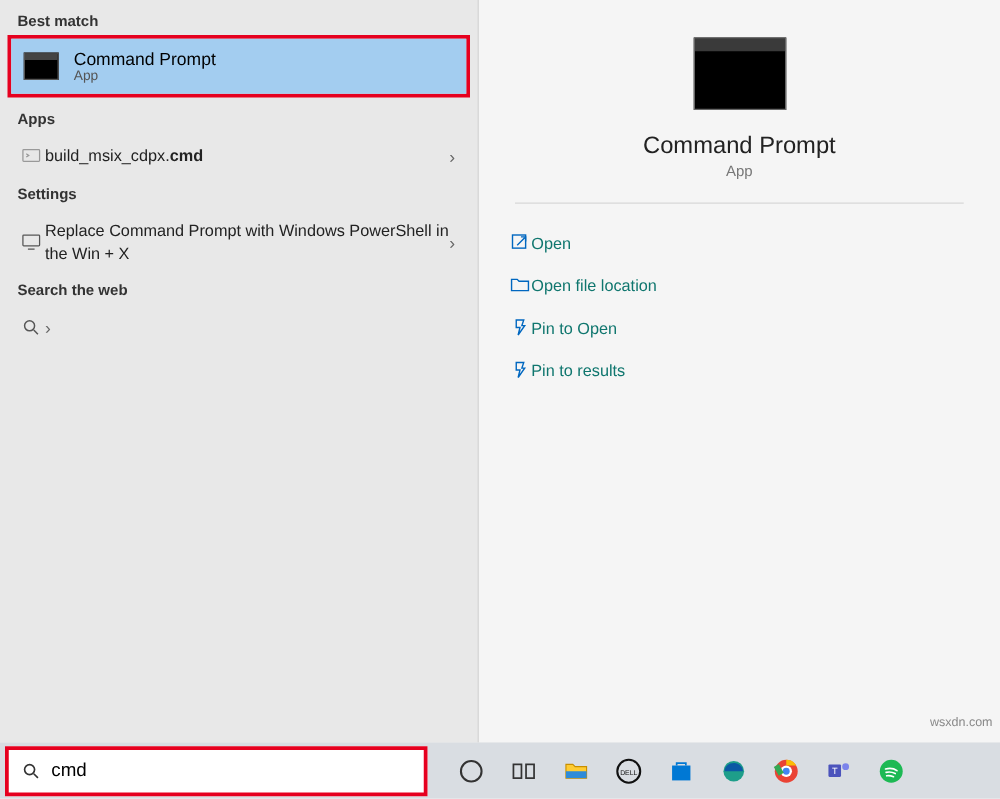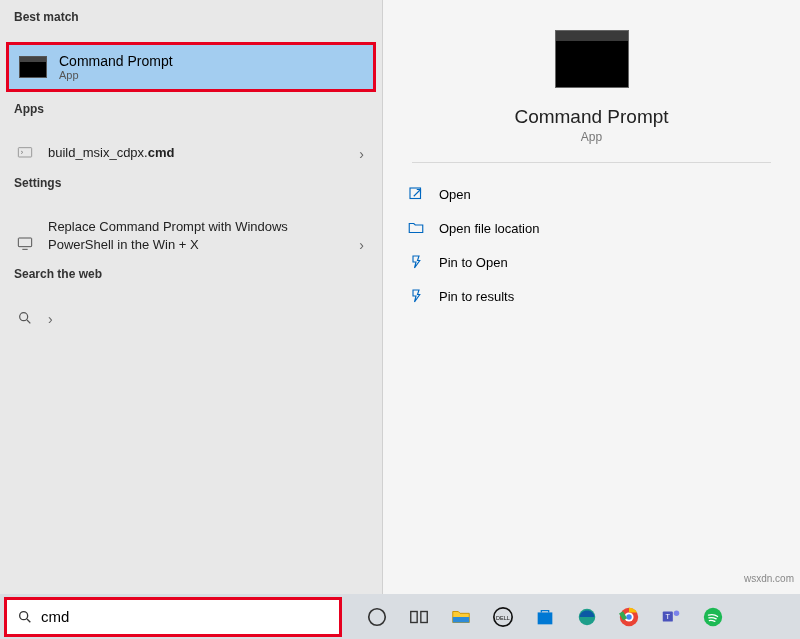--- a/index.html
+++ b/index.html
@@ -2,43 +2,43 @@
 <html><head>
 <meta charset="utf-8">
 <style>
 * { margin: 0; padding: 0; box-sizing: border-box; font-family: "Segoe UI", Arial, sans-serif; }
 body { width: 800px; height: 639px; overflow: hidden; background: #f0f0f0; position: relative; }
 
 .container { display: flex; height: 594px; }
 .left-panel { width: 382px; background: #e8e8e8; display: flex; flex-direction: column; padding-top: 6px; }
 .right-panel { flex: 1; background: #f5f5f5; border-left: 1px solid #d0d0d0; display: flex; flex-direction: column; align-items: center; padding-top: 30px; }
 
-.section-header { font-size: 12px; font-weight: 600; color: #333; padding: 4px 14px 18px; }
+.section-header { font-size: 12px; font-weight: 600; color: #333; padding: 4px 14px 4px; }
 
 .best-match-box { border: 3px solid #e6001f; margin: 0 6px 6px 6px; }
 .best-match-item { background: #a3cdf0; display: flex; align-items: center; padding: 8px 10px; gap: 12px; cursor: pointer; }
 .cmd-icon-small { width: 28px; height: 22px; background: #000; border: 1px solid #555; position: relative; }
 .cmd-icon-small::before { content:""; position:absolute; top:0; left:0; right:0; height:5px; background:#444; }
 .best-match-text .title { font-size: 14px; color: #000; }
 .best-match-text .sub { font-size: 11px; color: #555; }
 
-.list-item { display: flex; align-items: flex-end; padding: 10px 14px; gap: 12px; cursor: pointer; }
+.list-item { display: flex; align-items: center; padding: 10px 14px; cursor: pointer; }
 .list-icon { width: 22px; height: 18px; display:flex; align-items:center; justify-content:center; color:#666; }
 .list-text { flex: 1; font-size: 13px; color: #222; line-height: 1.35; }
 .list-text .secondary { color: #777; font-size: 12px; }
 .chevron { color: #666; font-size: 14px; padding-right: 4px; }
 
 .right-icon-box { width: 74px; height: 58px; background: #000; border: 1px solid #666; margin-bottom: 18px; position:relative; }
 .right-icon-box::before { content:""; position:absolute; top:0; left:0; right:0; height:10px; background:#3a3a3a; }
 .right-title { font-size: 19px; color: #222; margin-bottom: 2px; }
 .right-sub { font-size: 12px; color: #777; margin-bottom: 18px; }
 .divider { width: 86%; height: 1px; background: #d8d8d8; margin-bottom: 14px; }
 
 .action-list { width: 100%; padding: 0 20px; }
-.action-item { display: flex; align-items: center; gap: 14px; padding: 8px 4px; font-size: 13px; color: #000000; cursor: pointer; }
+.action-item { display: flex; align-items: center; padding: 8px 4px; font-size: 13px; color: #0f766e; cursor: pointer; }
 .action-icon { width: 18px; height: 18px; display:flex; align-items:center; justify-content:center; }
 .action-icon svg { stroke: #0067c0; fill: none; stroke-width: 1.5; }
 .run-admin-box { border: 3px solid #e6001f; margin: 2px 0; }
 
 .search-row { position: absolute; left: 0; bottom: 0; height: 45px; width: 100%; display: flex; align-items: center; background: #d9dde2; }
 .search-box { width: 338px; height: 40px; margin-left: 4px; border: 3px solid #e6001f; background: #fff; display: flex; align-items: center; padding: 0 10px; gap: 8px; }
 .search-box input { border: none; outline: none; font-size: 15px; flex: 1; background: transparent; }
 .search-icon { width: 16px; height: 16px; }
 
 .taskbar { display: flex; align-items: center; gap: 12px; margin-left: 20px; }

